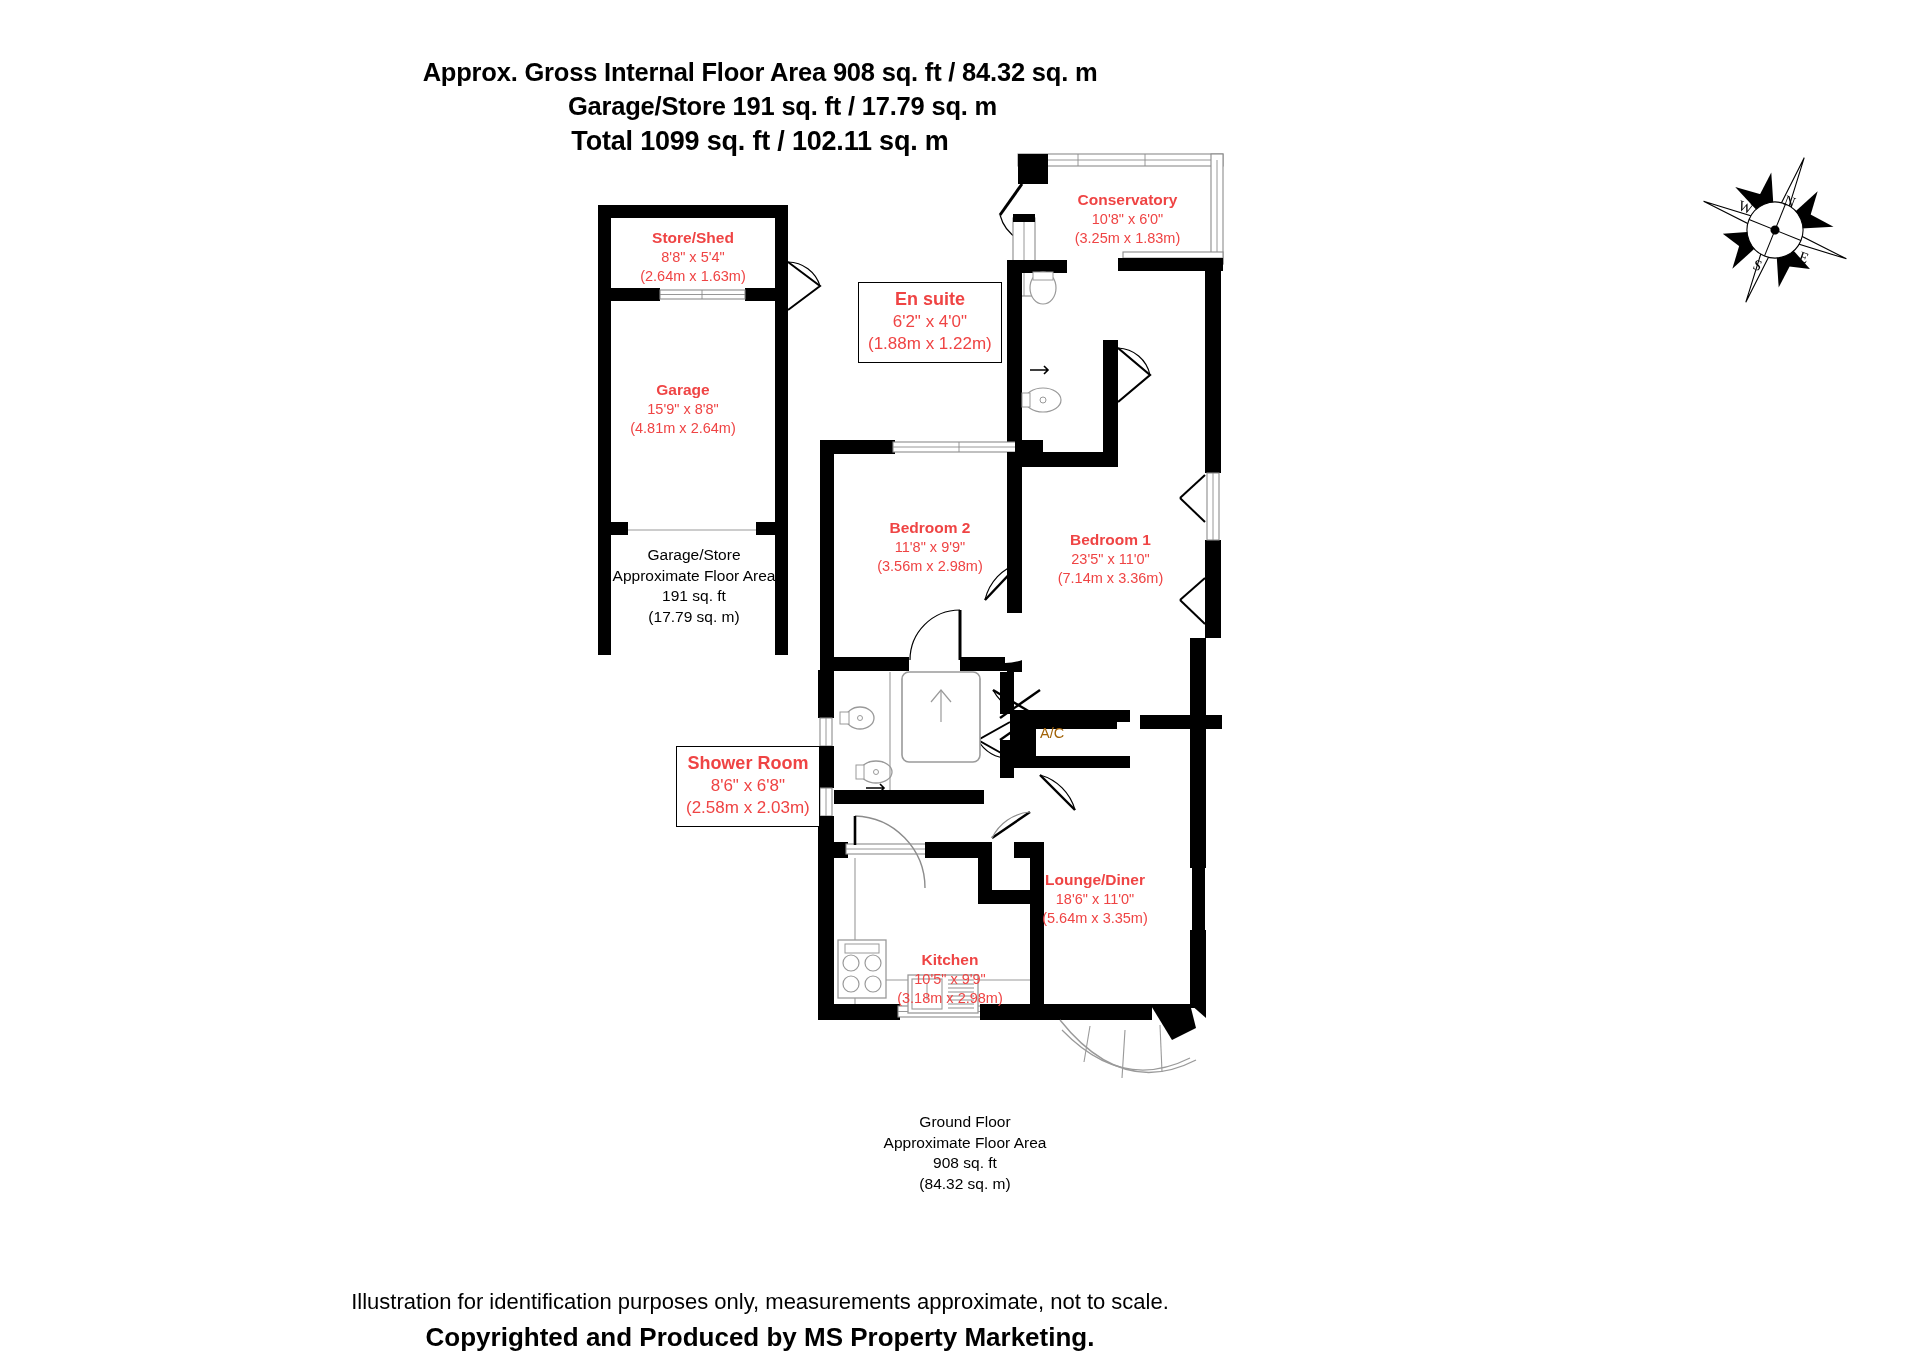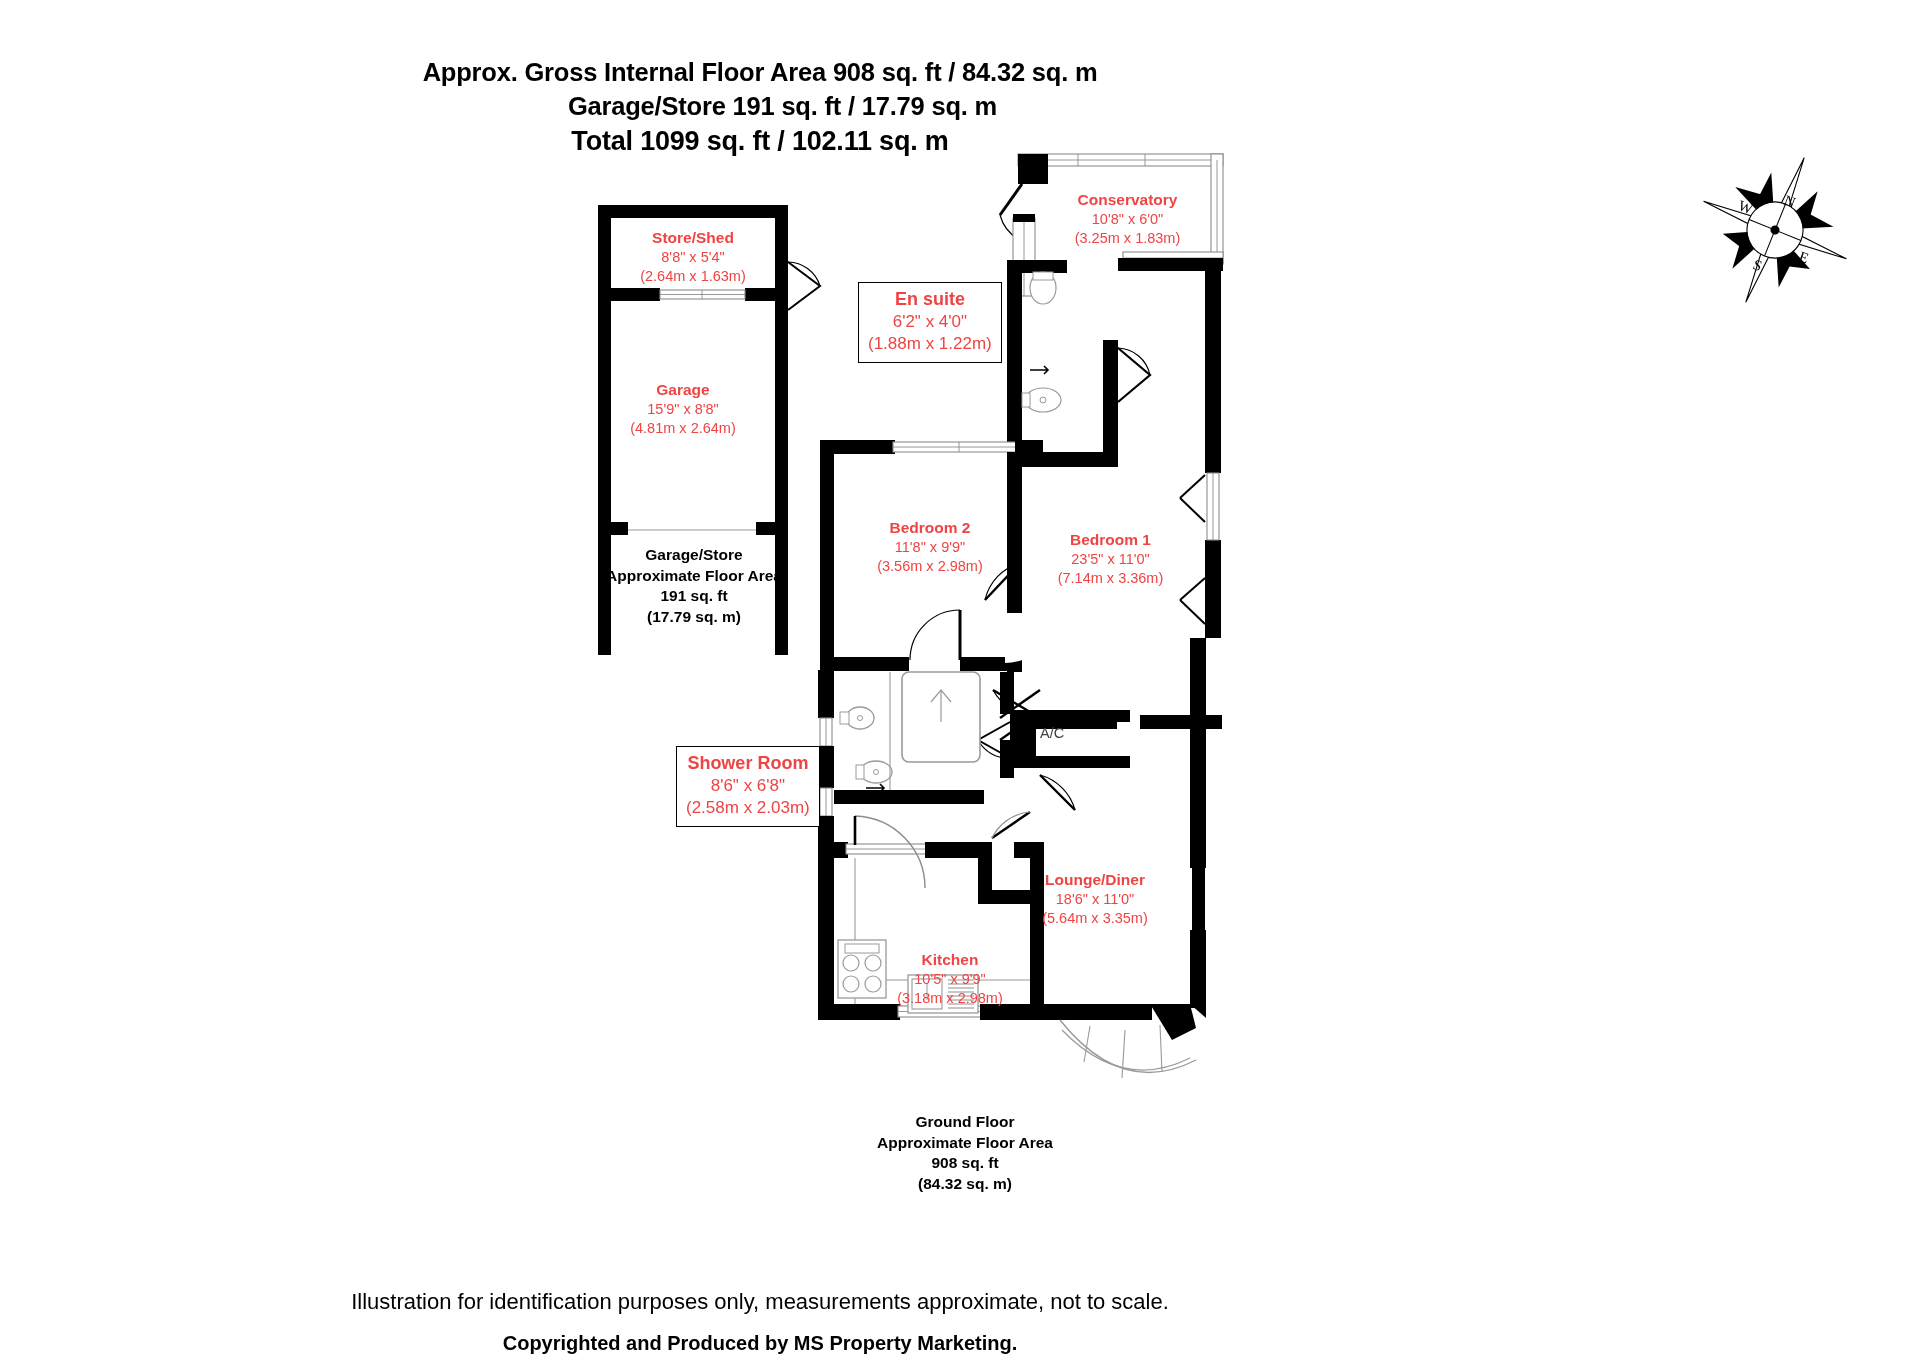--- a/index.html
+++ b/index.html
@@ -49,25 +49,24 @@
     top: 1043px;
     width: 1520px;
     text-align: center;
   }
   .footer-line1 {
     font-size: 22px;
     color: #000000;
     line-height: 1.5;
   }
   .footer-line2 {
-    font-size: 20px;
+    font-size: 26px;
     font-weight: bold;
     color: #000;
     line-height: 1.5;
-    margin-top: 10px;
   }
 
   
   #plan-svg {
     position: absolute;
     left: 0;
     top: 0;
     width: 1920px;
     height: 1357px;
   }
@@ -95,29 +94,29 @@
     padding: 5px 9px 6px 9px;
     text-align: center;
   }
   .lbl-boxed .rn { font-size: 18px; }
   .lbl-boxed .dim { font-size: 17px; }
 
   .area-note {
     position: absolute;
     text-align: center;
     white-space: nowrap;
-    font-weight: bold;
+    font-weight: normal;
     font-size: 15.5px;
     line-height: 1.33;
     color: #000;
   }
   .ac-lbl {
     position: absolute;
     font-size: 14.5px;
-    color: #404040;
+    color: #a16207;
     white-space: nowrap;
   }
   .compass-letter {
     font-size: 15px;
     font-family: "Liberation Serif", serif;
   }
 </style>
 </head>
 <body>
 

